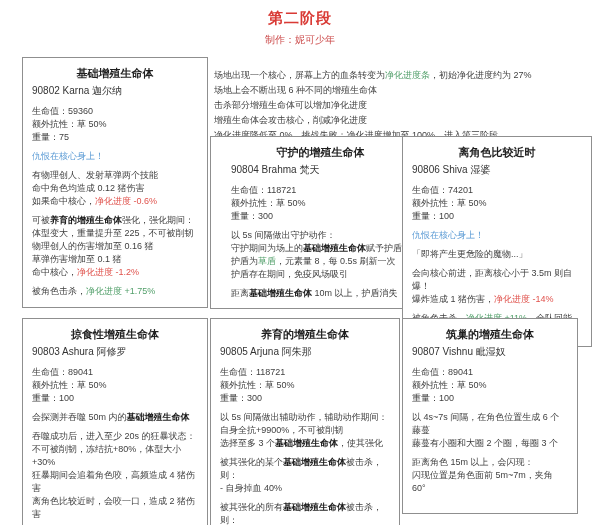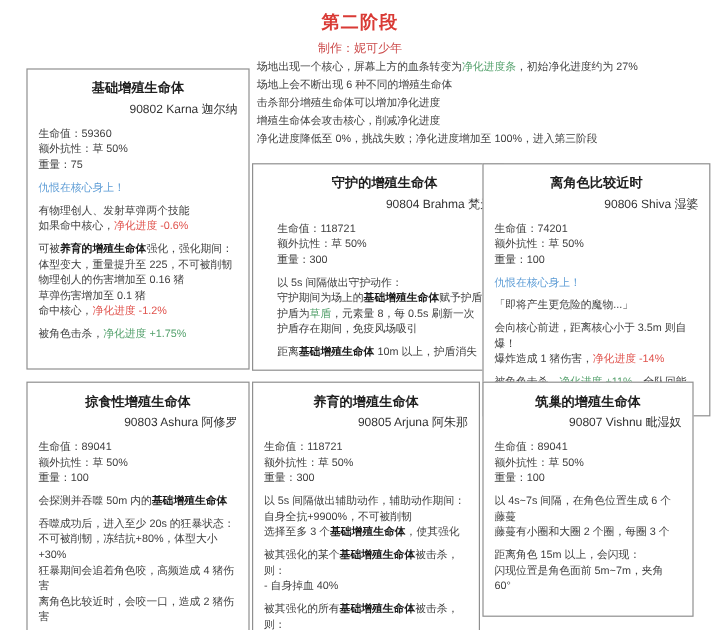--- a/index.html
+++ b/index.html
@@ -8,28 +8,28 @@
     font-family:"Liberation Sans","DejaVu Sans",sans-serif;color:#3f3f3f;overflow:hidden;text-decoration:underline;
   }
   .page-title{
     position:absolute;top:9px;left:0;right:0;text-align:center;
     font-size:15px;font-weight:bold;color:var(--title_red,#d93a35);letter-spacing:1px;
   }
   .page-credit{
     position:absolute;top:33px;left:0;right:0;text-align:center;
     font-size:10px;color:var(--credit_red,#cc4b4b);
   }
-  .intro{position:absolute;left:214px;top:48px;width:380px;}
+  .intro{position:absolute;left:214px;top:68px;width:380px;}
   .intro .line{font-size:9px;line-height:15px;}
   .card{
     position:absolute;border:1px solid #8f8f8f;background:#fff;
     padding:8px 9px;box-sizing:border-box;
   }
   .card h2{margin:0;text-align:center;font-size:11px;font-weight:bold;color:#1f1f1f;}
-  .card h3{margin:3px 0 7px;text-align:right;font-size:10px;font-weight:normal;color:#333;}
+  .card h3{margin:3px 0 7px;text-align:left;font-size:10px;font-weight:normal;color:#333;}
   .group{margin-bottom:6px;}
   .group:last-child{margin-bottom:0;}
   .card .line{font-size:9px;line-height:13px;}
   .t-n{color:#3f3f3f;}
   .t-b{color:#1a1a1a;font-weight:bold;}
   .t-r{color:var(--neg_red,#e0524c);}
   .t-g{color:var(--pos_green,#53a06b);}
   .t-bl{color:var(--aggro_blue,#5b9bd5);}
   
   .card-basic{left:22px;top:57px;width:186px;min-height:251px;}
@@ -62,20 +62,21 @@
         <div class="group">
           <div class="line"><span class="t-n">生命值：59360</span></div>
           <div class="line"><span class="t-n">额外抗性：草 50%</span></div>
           <div class="line"><span class="t-n">重量：75</span></div>
         </div>
         <div class="group">
           <div class="line"><span class="t-bl">仇恨在核心身上！</span></div>
         </div>
         <div class="group">
           <div class="line"><span class="t-n">有物理创人、发射草弹两个技能</span></div>
+          <div class="line"><span class="t-n">命中角色均造成 0.12 猪伤害</span></div>
           <div class="line"><span class="t-n">如果命中核心，</span><span class="t-r">净化进度 -0.6%</span></div>
         </div>
         <div class="group">
           <div class="line"><span class="t-n">可被</span><span class="t-b">养育的增殖生命体</span><span class="t-n">强化，强化期间：</span></div>
           <div class="line"><span class="t-n">体型变大，重量提升至 225，不可被削韧</span></div>
           <div class="line"><span class="t-n">物理创人的伤害增加至 0.16 猪</span></div>
           <div class="line"><span class="t-n">草弹伤害增加至 0.1 猪</span></div>
           <div class="line"><span class="t-n">命中核心，</span><span class="t-r">净化进度 -1.2%</span></div>
         </div>
         <div class="group">

